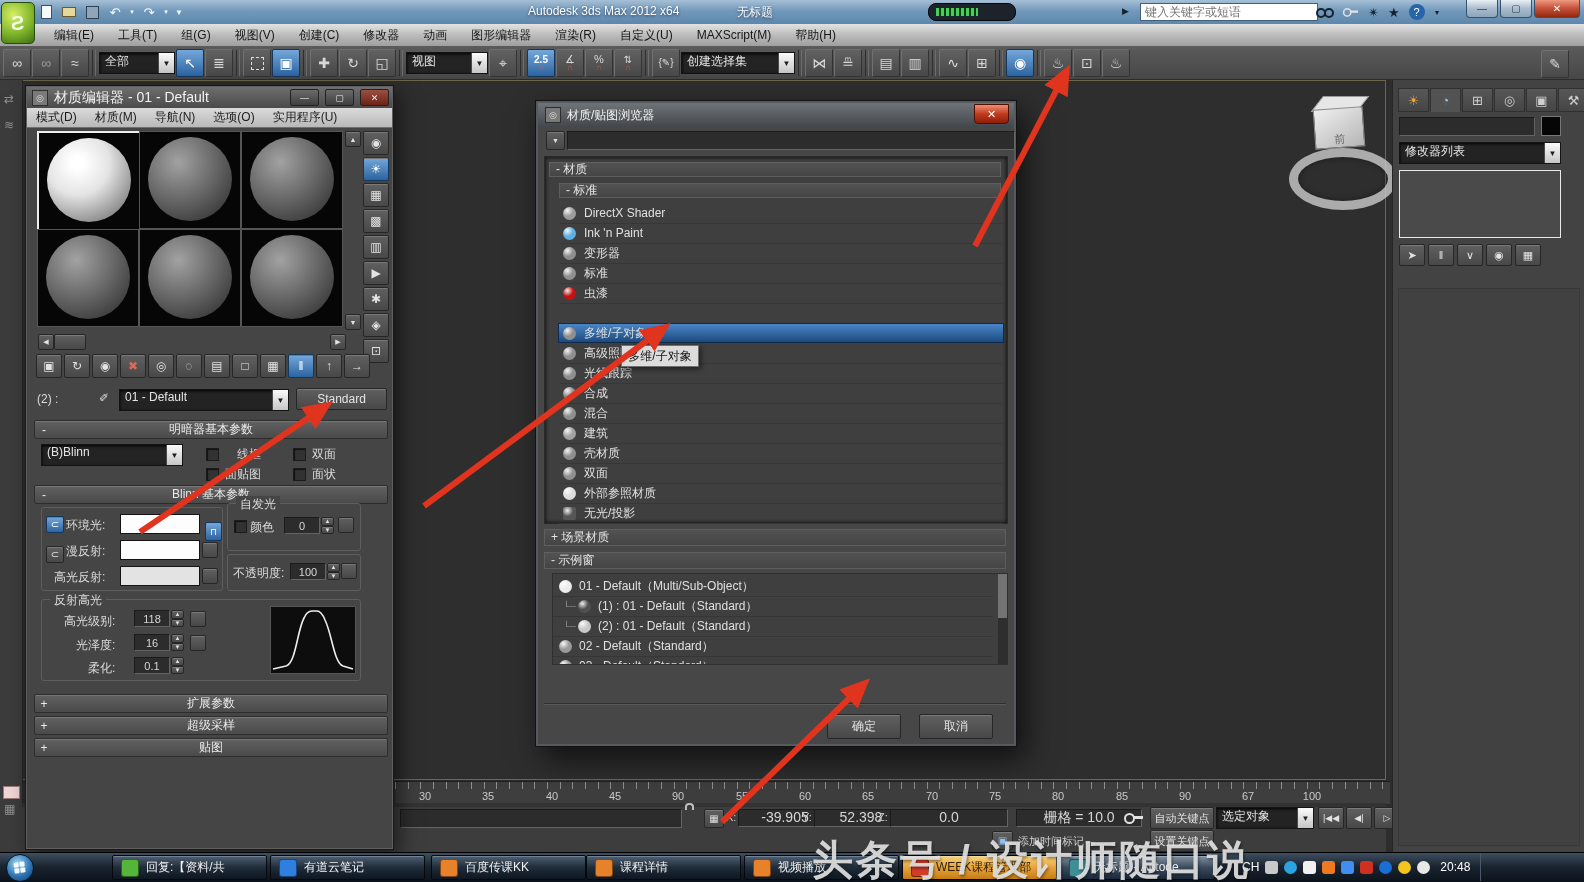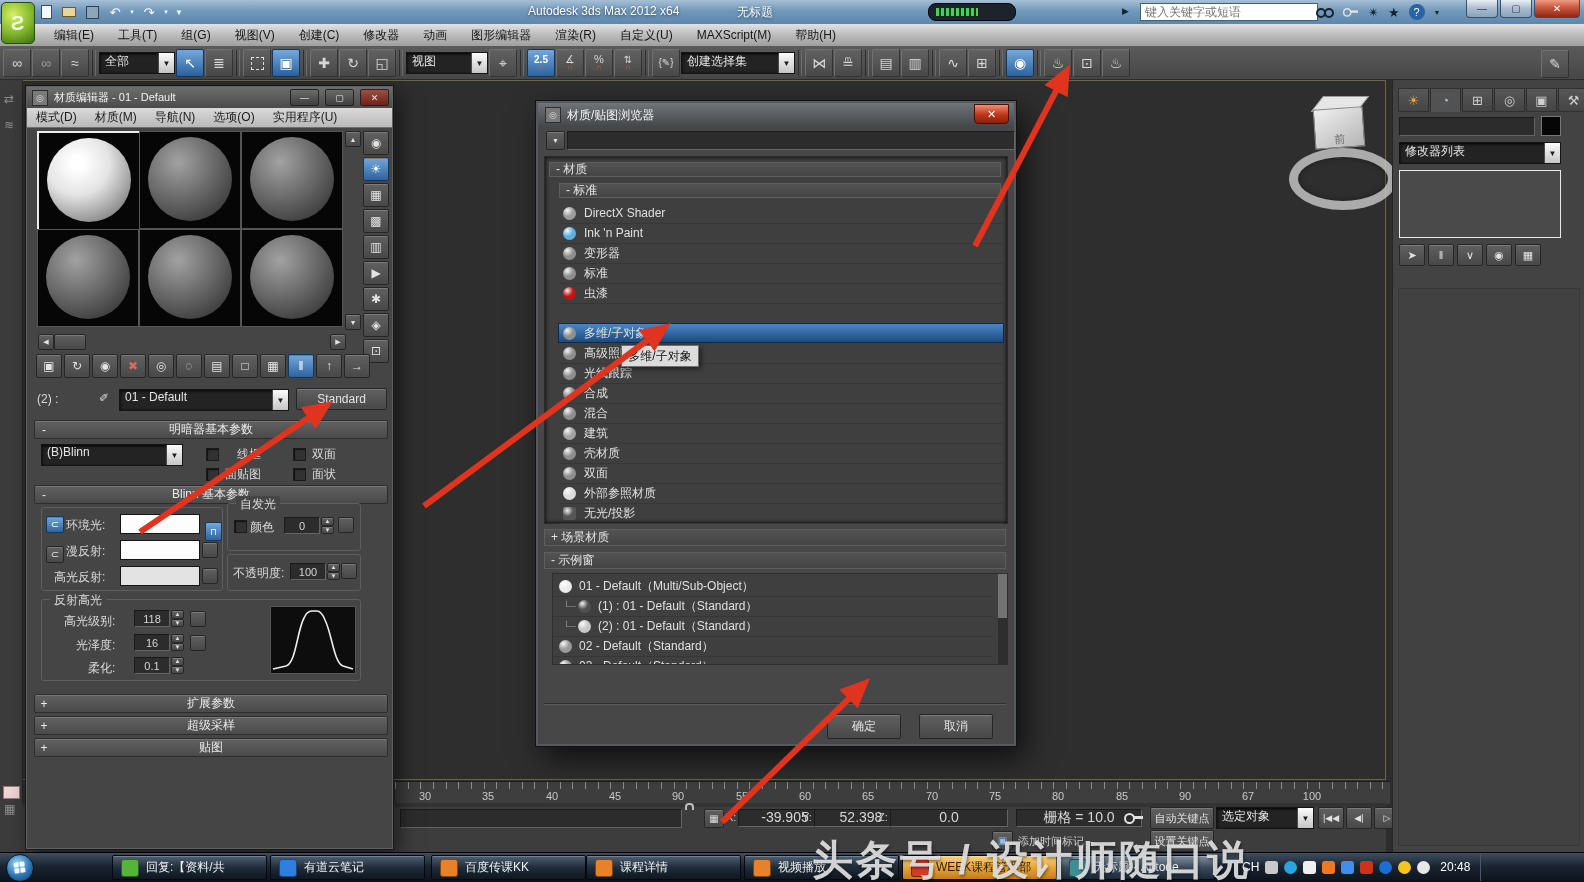--- a/index.html
+++ b/index.html
@@ -361,21 +361,21 @@
       <span class="b3 ctr cpbtn">∨</span>
       <span class="b3 ctr cpbtn">◉</span>
       <span class="b3 ctr cpbtn">▦</span>
     </div>
     <div class="ab" id="cpempty"></div>
   </div>
 
   <div class="ab" id="mated">
     <div class="ab" id="medtitle">
       <span style="width:14px;height:14px;background:#7a7a7a;border:1px solid #2e2e2e;color:#ddd;font-size:9px;text-align:center;line-height:14px">◎</span>
-      <span style="font-size:11px;color:#f2f2f2">材质编辑器 - 01 - Default</span>
+      <span style="font-size:14px;color:#f2f2f2">材质编辑器 - 01 - Default</span>
       <span style="flex:1"></span>
       <span class="medwb ctr">—</span>
       <span class="medwb ctr">▢</span>
       <span class="medwb ctr close" style="margin-right:3px">✕</span>
     </div>
     <div class="ab" id="medmenu">
       <span>模式(D)</span>
       <span>材质(M)</span>
       <span>导航(N)</span>
       <span>选项(O)</span>

